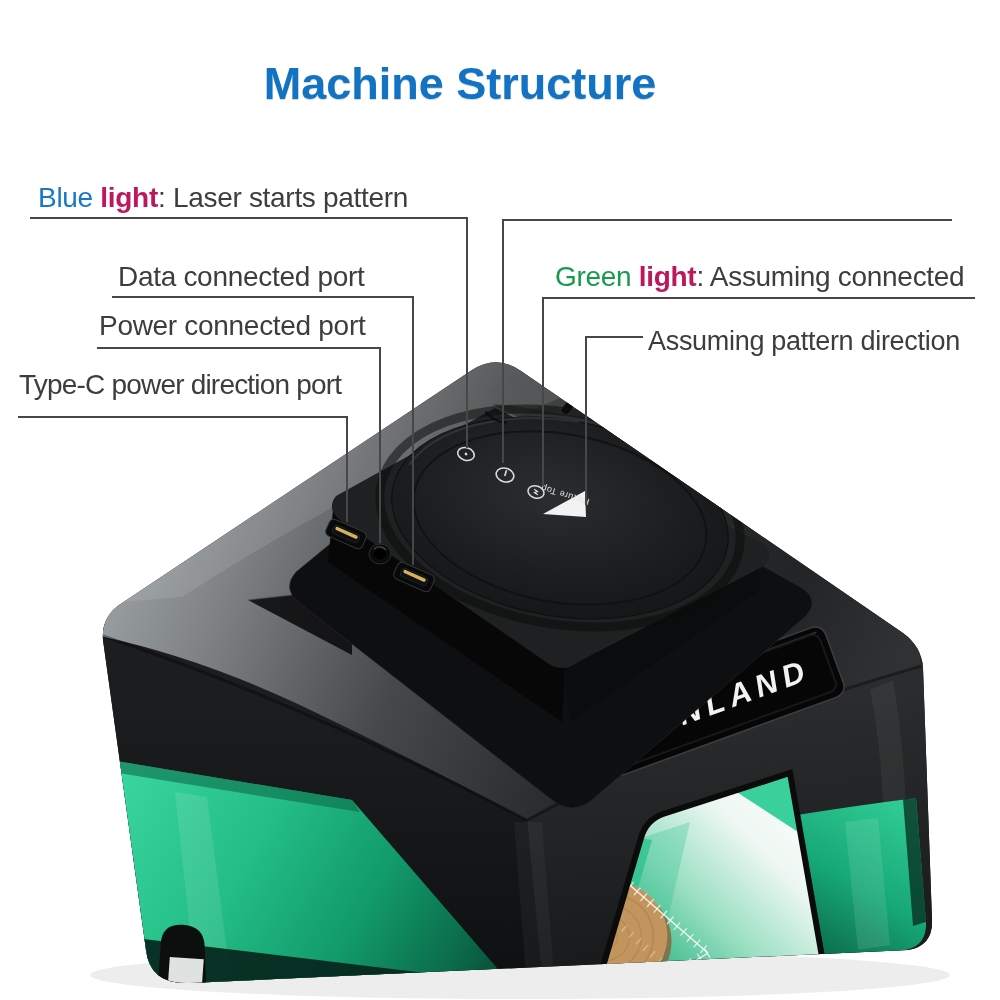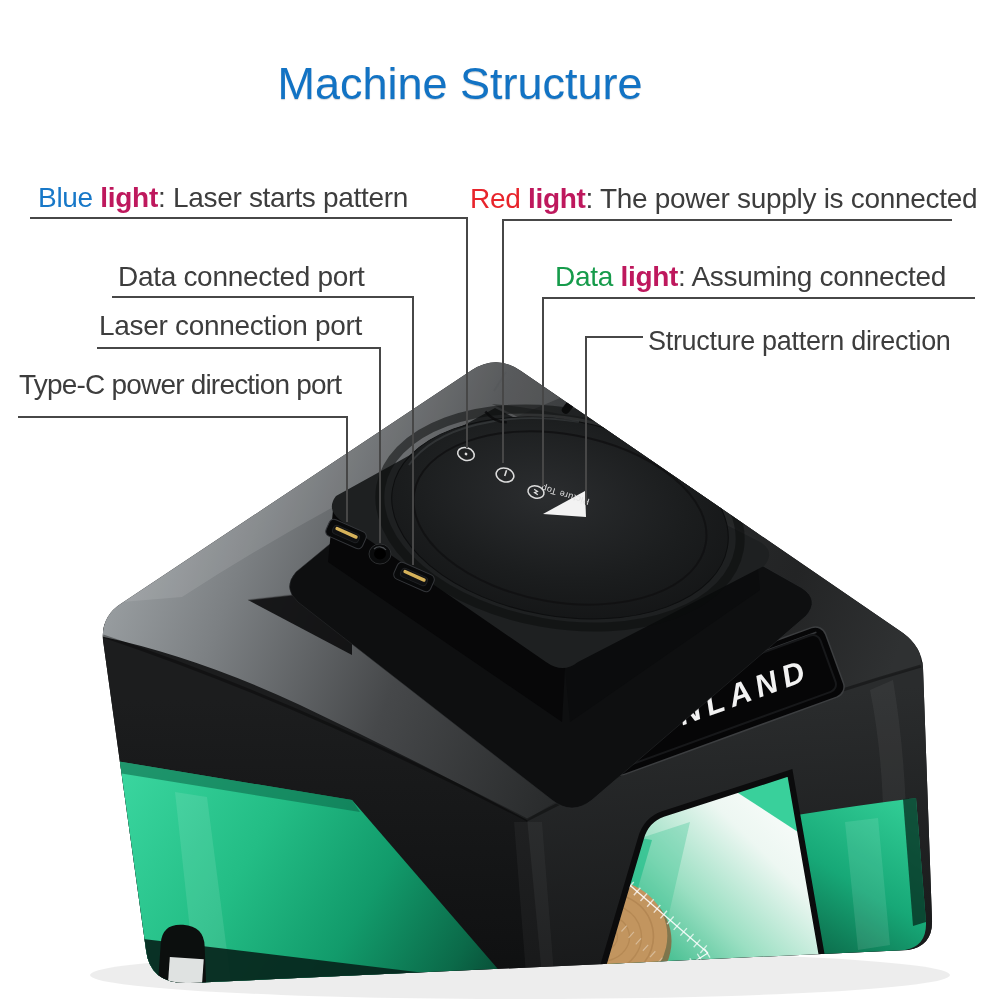--- a/index.html
+++ b/index.html
@@ -1,21 +1,21 @@
 <!DOCTYPE html>
 <html><head>
 <meta charset="utf-8">
 <style>
   html,body{margin:0;padding:0;background:#ffffff;}
   body{width:1000px;height:1000px;overflow:hidden;position:relative;
        font-family:"Liberation Sans",sans-serif;}
   .stage{position:absolute;left:0;top:0;width:1000px;height:1000px;}
   svg.machine{position:absolute;left:0;top:0;}
   .page-title{position:absolute;left:0;top:58px;width:920px;text-align:center;
-      font-size:45px;font-weight:400;color:#1273C4;letter-spacing:0px;
+      font-size:45px;font-weight:700;color:#1273C4;letter-spacing:0px;
       text-shadow:0 1px 1px rgba(0,0,0,.18);}
   .callout-label{position:absolute;font-size:28px;color:#3d3d3d;
       letter-spacing:-0.3px;white-space:nowrap;line-height:1.15;}
   .callout-label .hl{font-weight:400;}
   .callout-label .b{font-weight:600;color:#be185d;}
   .hl-blue{color:#1778C8;}
   .hl-red{color:#E8242B;}
   .hl-green{color:#169B4B;}
   .lbl-sm{font-size:27px;}
 </style>
@@ -222,37 +222,34 @@
     <path d="M18 417 L347 417 L347 522"></path>
   </g>
 </svg>
 
 <div class="page-title">Machine Structure</div>
 
 <div class="callout-label" style="left:38px;top:182px">
   <span class="hl hl-blue">Blue</span><span class="b"> light</span><span>: Laser starts pattern</span>
 </div>
 
-<div class="callout-label" style="left:470px;top:183px">
-  <span class="hl hl-red">Red</span><span class="b"> light</span><span>: The power supply is connected</span>
-</div>
 
 <div class="callout-label" style="left:118px;top:261px">
   <span>Data connected port</span>
 </div>
 
 <div class="callout-label" style="left:555px;top:261px">
-  <span class="hl hl-green">Data</span><span class="b"> light</span><span>: Assuming connected</span>
+  <span class="hl hl-green">Green</span><span class="b"> light</span><span>: Assuming connected</span>
 </div>
 
 <div class="callout-label" style="left:99px;top:310px">
-  <span>Laser connection port</span>
+  <span>Power connected port</span>
 </div>
 
 <div class="callout-label lbl-sm" style="left:648px;top:326px">
-  <span>Structure pattern direction</span>
+  <span>Assuming pattern direction</span>
 </div>
 
 <div class="callout-label" style="left:19px;top:369px;letter-spacing:-0.8px">
   <span>Type-C power direction port</span>
 </div>
 
 </div>
 
 </body></html>

